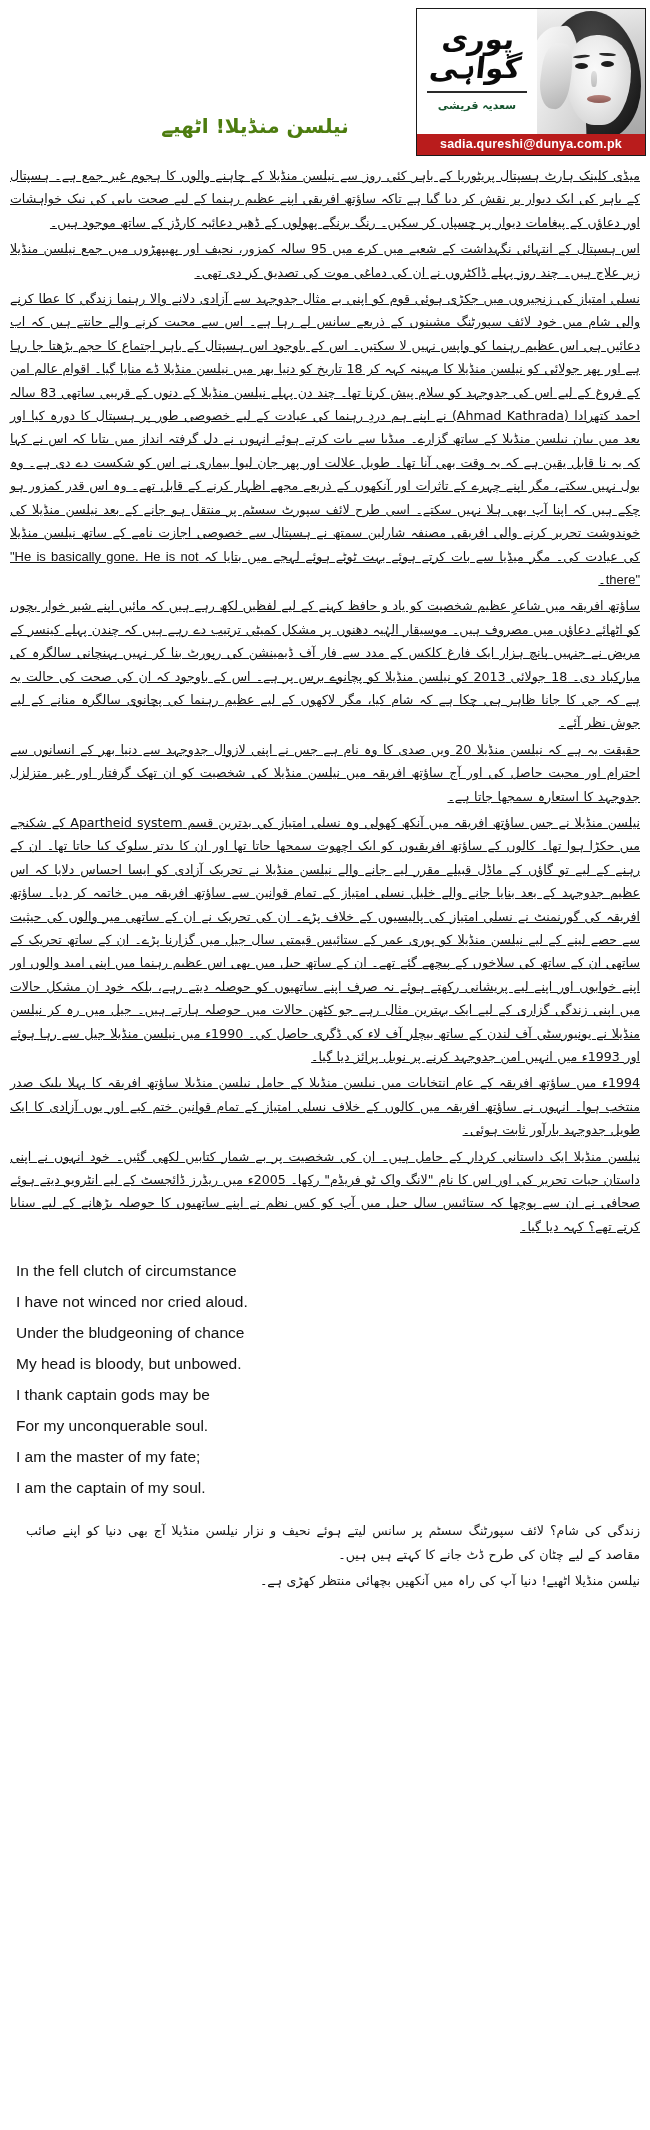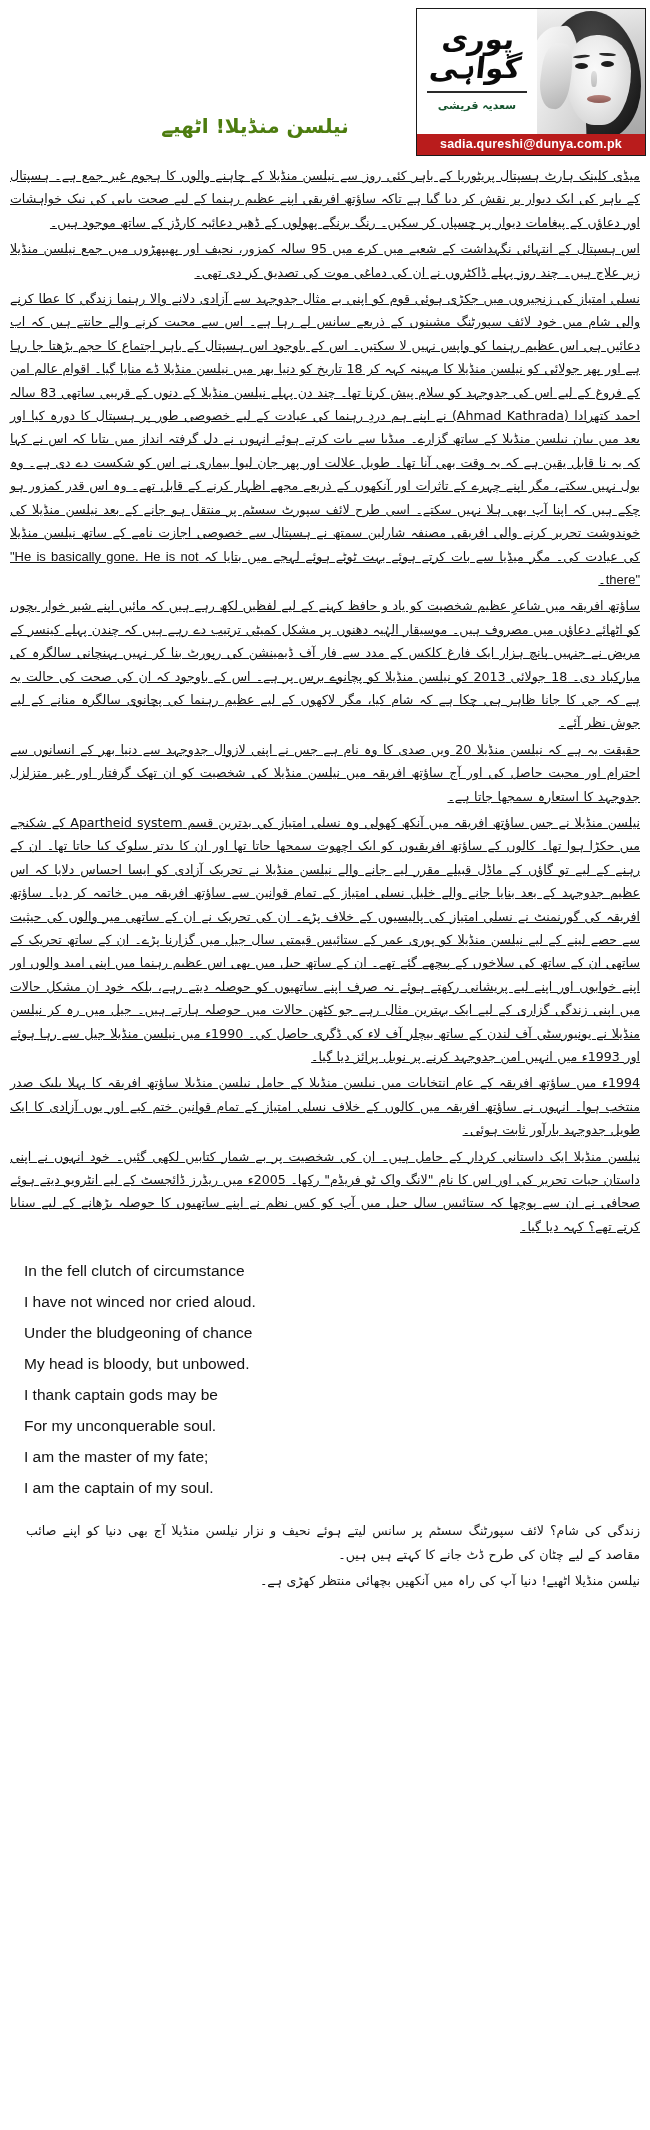--- a/index.html
+++ b/index.html
@@ -193,21 +193,21 @@
     font-family: "Liberation Sans", sans-serif;
     font-style: normal;
     direction: ltr;
     unicode-bidi: embed;
     font-size: 13px;
     font-weight: normal;
   }
 
   
   .poem {
-    padding: 14px 0 10px 24px;
+    padding: 14px 0 10px 16px;
     direction: ltr;
     text-align: left;
   }
   .poem-line {
     font-family: "Liberation Sans", sans-serif;
     font-size: 15.5px;
     line-height: 31px;
     color: #111111;
   }
 

